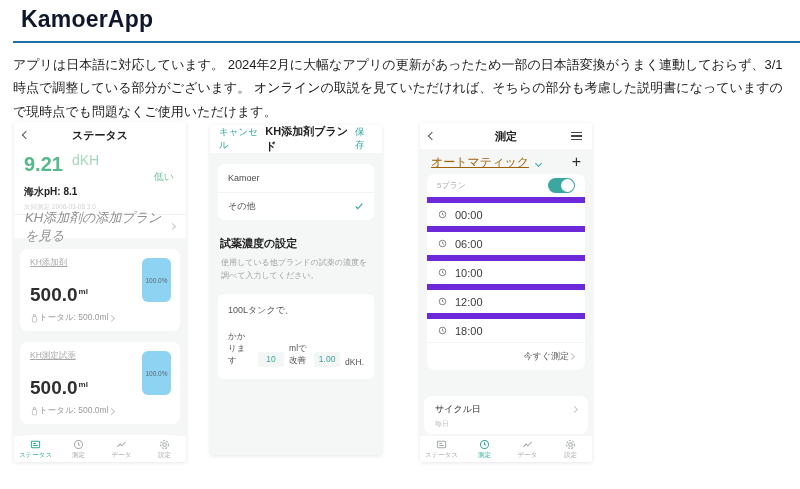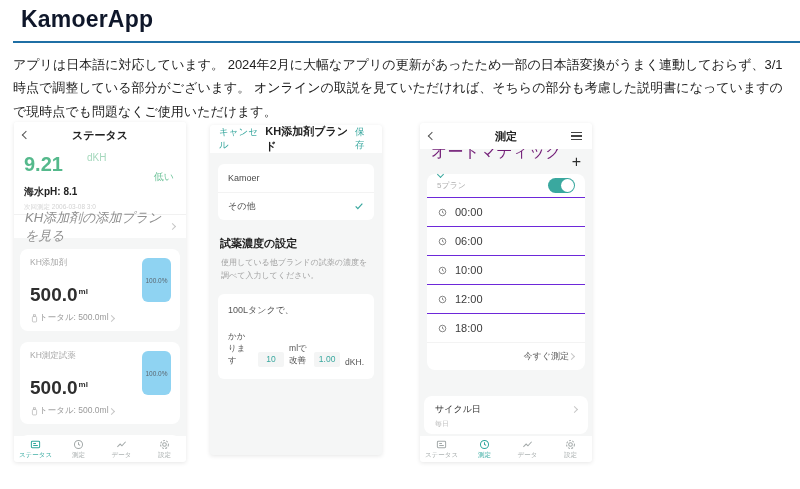--- a/index.html
+++ b/index.html
@@ -22,30 +22,30 @@
   .hdr { background:#fff; height:26px; display:flex; align-items:center; justify-content:center; position:relative; }
   .hdr-title { font-size:11px; font-weight:bold; color:#222; }
   .chev-back { position:absolute; left:9px; top:10px; width:6px; height:6px; border-left:1.4px solid #555; border-bottom:1.4px solid #555; transform:rotate(45deg); }
   .chev-r { width:5px; height:5px; border-right:1.2px solid #c6c6c6; border-bottom:1.2px solid #c6c6c6; transform:rotate(-45deg); flex:none; }
   .chev-d { width:5px; height:5px; border-right:1.6px solid #3aa89f; border-bottom:1.6px solid #3aa89f; transform:rotate(45deg); margin:-3px 0 0 7px; display:inline-block; }
 
   
   .p1-white { background:#fff; height:116px; position:relative; }
   .kh-row { padding:5px 10px 0; position:relative; }
   .kh-val { font-size:20px; font-weight:bold; color:#55b98c; }
-  .kh-unit { font-size:10px; color:#a5d8bd; vertical-align:top; margin-left:24px; position:relative; top:-1px; }
+  .kh-unit { font-size:14px; color:#a5d8bd; vertical-align:top; margin-left:9px; position:relative; top:-1px; }
   .kh-level { position:absolute; right:12px; top:22px; font-size:10px; color:#6fc39a; }
   .ph-row { padding:9px 10px 0; font-size:10px; font-weight:bold; color:#222; }
   .ts { padding:4px 10px 0; font-size:6.5px; color:#d2d2d2; }
   .plan-row { position:absolute; left:0; right:0; bottom:0; height:24px; border-top:1px solid #f1f1f1;
               display:flex; align-items:center; justify-content:space-between; padding:0 11px; }
   .plan-row span { font-size:13px; color:#8f8f8f;font-style:italic; }
 
   .p1-card { margin:11px 6px 0; min-height:62px; border-radius:8px; background:#fff; position:relative; padding:8px 10px 7px; }
-  .c-name { font-size:8.5px; color:#a8a8a8; }
+  .c-name { font-size:8.5px; color:#a8a8a8;text-decoration:underline; }
   .c-amt { font-size:19px; font-weight:bold; color:#2e2e2e; margin-top:15px; }
   .c-unit { font-size:8px; font-weight:bold; position:relative; top:-7px; margin-left:1px; }
   .c-total { margin-top:6px; font-size:8.5px; color:#9a9a9a; display:flex; align-items:center; }
   .c-badge { position:absolute; right:9px; top:9px; width:29px; height:44px; background:#8fd3f2; border-radius:6px;
              display:flex; align-items:center; justify-content:center; font-size:6.5px; color:#5b6770; overflow:hidden; }
   .c-badge.outline { background:#fff; border:1px solid #eaeaea; color:#555; }
   .c-badge.outline span { position:absolute; top:12px; width:100%; text-align:center; }
   .c-badge .fill { position:absolute; left:0; right:0; bottom:0; height:7px; background:#8fd3f2; }
 
   
@@ -65,28 +65,28 @@
   .sec-desc { margin:6px 12px 0 11px; font-size:8px; color:#a2a2a2; line-height:1.6; }
   .dose-card { background:#fff; margin:11px 8px 0; border-radius:6px; padding:10px 10px 12px; }
   .tank { font-size:9px; color:#555; }
   .dose-row { display:flex; align-items:flex-end; gap:5px; margin-top:14px; font-size:8.5px; color:#555; }
   .dose-in { width:26px; height:15px; border:none; background:#f4f5f5; color:#3aa89f; font-size:8.5px; text-align:center; border-radius:2px; }
 
   
   .menu-ic { position:absolute; right:10px; top:9px; width:11px; }
   .menu-ic i { display:block; height:1.4px; background:#444; margin-bottom:2px; }
   .mode-row { height:25px; display:flex; align-items:center; justify-content:space-between; padding:0 11px; }
-  .mode-label { font-size:16px; color:#701a75; }
+  .mode-label { font-size:12px; color:#a16207;text-decoration:underline; }
   .plus { font-size:16px; font-weight:300; color:#2e2e2e; line-height:1; }
   .m-card { background:#fff; margin:0 7px; border-radius:8px; }
   .plan-count-row { height:23px; display:flex; align-items:center; justify-content:space-between; padding:0 10px; }
   .plan-count { font-size:8px; color:#b0b0b0; }
   .toggle { width:27px; height:15px; background:#3aa89f; border-radius:8px; position:relative; }
   .toggle .knob { position:absolute; right:1px; top:1px; width:13px; height:13px; background:#fff; border-radius:50%; }
-  .time-row { height:29px; display:flex; align-items:center; gap:8px; padding:0 11px; border-top:1px solid #6d28d9; font-size:11px; color:#3a3a3a; }
+  .time-row { height:29px; display:flex; align-items:center; gap:8px; padding:0 11px; border-top:6px solid #6d28d9; font-size:11px; color:#3a3a3a; }
   .time-row svg { width:9px; height:9px; stroke:#6d6d6d; fill:none; stroke-width:1.1; flex:none; }
   .now-row { height:28px; display:flex; align-items:center; justify-content:flex-end; padding:0 11px; border-top:1px solid #f3f3f3; font-size:9px; color:#555; }
   .cycle-card { position:absolute; left:4px; right:4px; bottom:28px; background:#fff; border-radius:8px; padding:7px 11px 5px; }
   .cycle-top { display:flex; align-items:center; justify-content:space-between; font-size:9px; color:#333; }
   .cycle-sub { font-size:7px; color:#c0c0c0; margin-top:3px; }
 </style>
 </head>
 <body>
 
 <h1 class="page-title">KamoerApp</h1>

